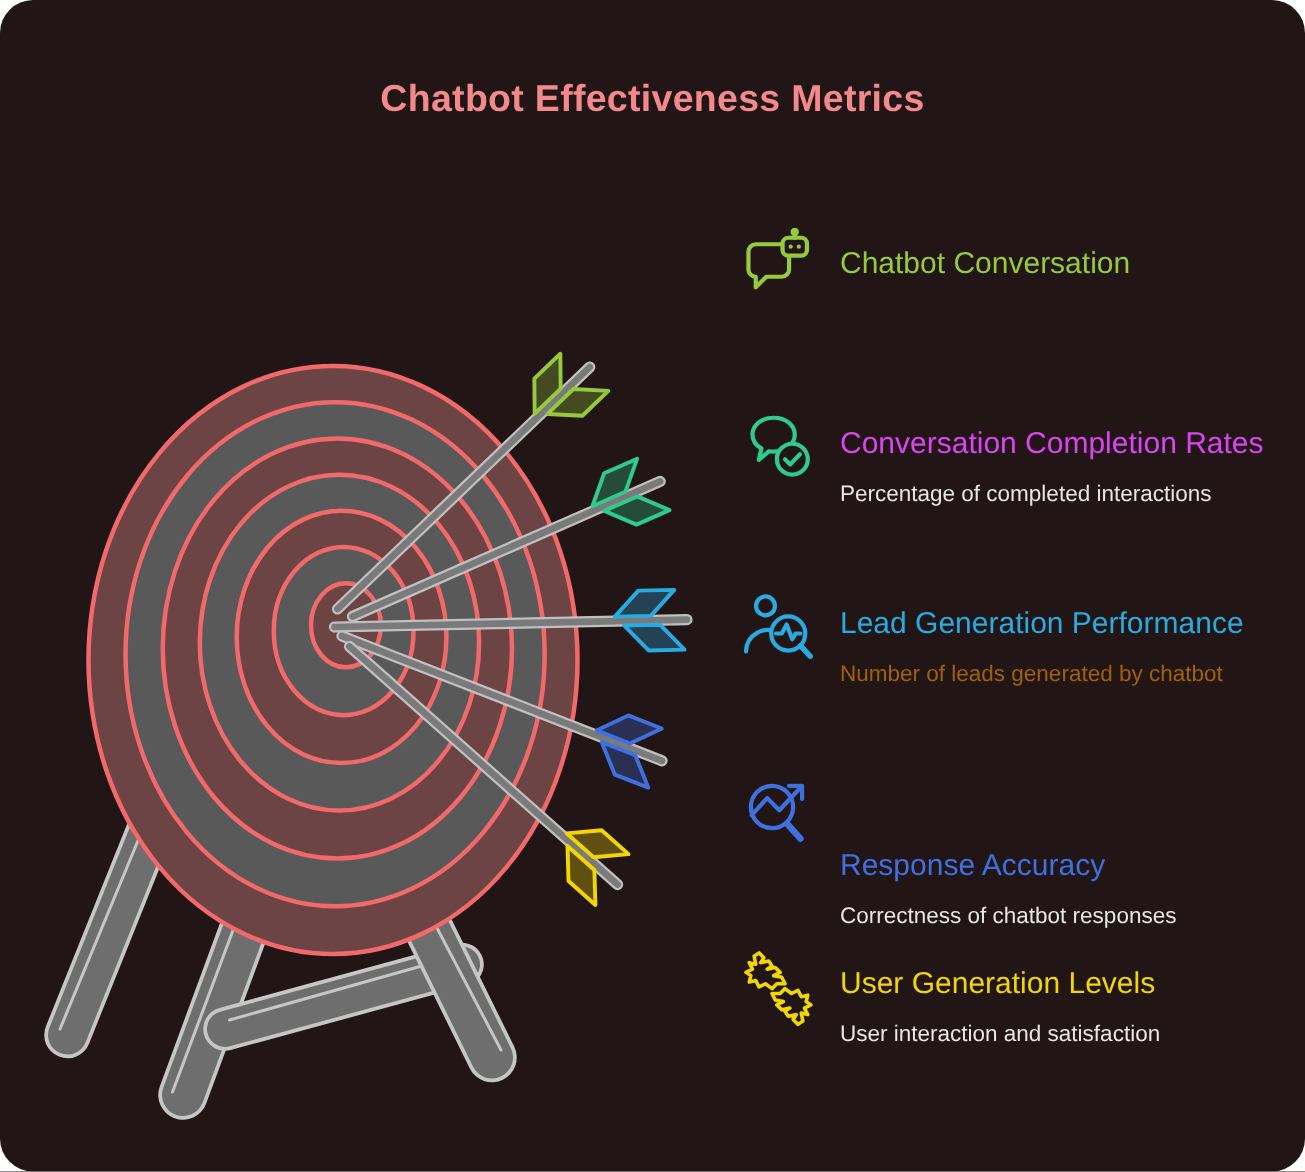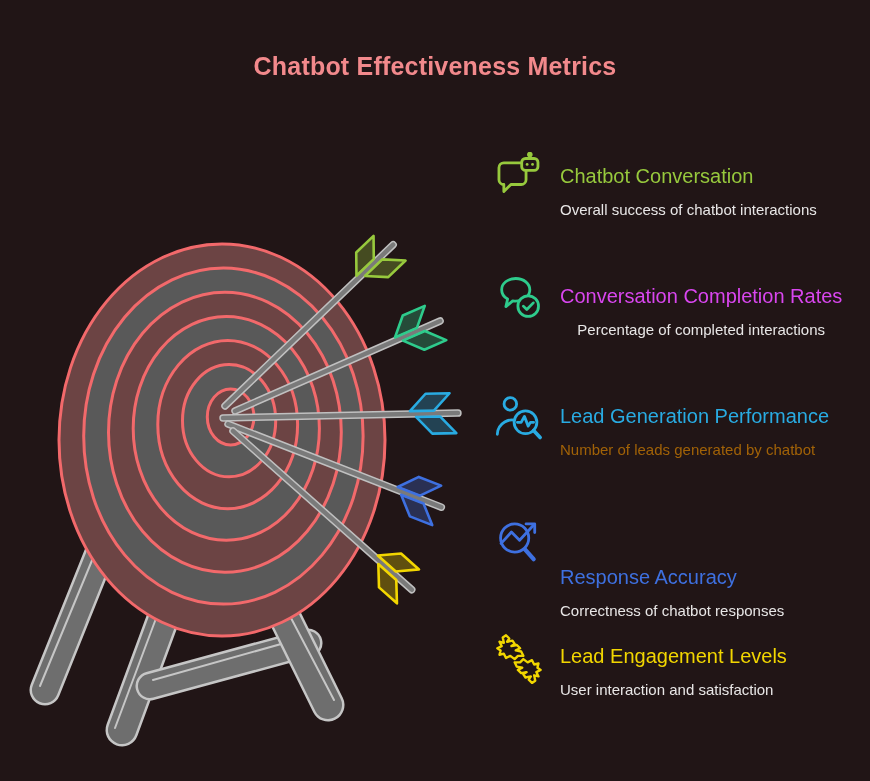--- a/index.html
+++ b/index.html
@@ -51,21 +51,21 @@
     margin-top:13px;
     font-size:15px;
     font-weight:400;
     line-height:18px;
     white-space:nowrap;
   }
 </style>
 </head>
 <body>
 
-<div class="canvas" style="background-color: rgb(33, 21, 22);">
+<div class="canvas" style="background-color: rgb(33, 21, 22); border-radius: 22px;">
 
   <h1 class="page-title" style="color: rgb(242, 137, 140);">Chatbot Effectiveness Metrics</h1>
 
   <svg class="illustration" width="460" height="530" viewBox="0 0 460 530" fill="none">
 
     <g stroke-linecap="round">
       <line x1="80" y1="325" x2="25" y2="462" stroke-width="31" stroke="#C6C6C6"></line>
       <line x1="80" y1="325" x2="25" y2="462" stroke-width="26" stroke="#6E6E6E"></line>
       <line x1="73" y1="330" x2="20" y2="458" stroke-width="2" stroke="#C6C6C6"></line>
 
@@ -149,35 +149,34 @@
           <path d="M10 10 h16 a4.5 4.5 0 0 1 4.5 4.5 v11 a4.5 4.5 0 0 1 -4.5 4.5 h-9.5 l-6.5 6.5 v-6.5 a4.5 4.5 0 0 1 -4.5 -4.5 v-11 a4.5 4.5 0 0 1 4.5 -4.5 z"></path>
           <rect x="26.5" y="6" width="15" height="11" rx="3.5" fill="#211516"></rect>
           <circle cx="31.5" cy="11.5" r="1.3" fill="currentColor" stroke="none"></circle>
           <circle cx="36.5" cy="11.5" r="1.3" fill="currentColor" stroke="none"></circle>
           <line x1="34" y1="6" x2="34" y2="3.8"></line>
           <circle cx="34" cy="2.4" r="1.3"></circle>
         </svg>
       </div>
       <div class="texts">
         <div class="label" style="color: rgb(151, 201, 61);">Chatbot Conversation</div>
-        <div class="desc" style="color: rgb(232, 230, 230);">Overall success of chatbot interactions</div>
       </div>
     </div>
 
     <div class="metric">
       <div class="icon" style="color: rgb(46, 203, 140);">
         <svg viewBox="0 0 48 48" fill="none" stroke="currentColor" stroke-width="2.6" stroke-linecap="round" stroke-linejoin="round">
           <path d="M21 6 c-7.5 0 -13 4.6 -13 10.3 c0 3.6 2.2 6.8 5.5 8.6 l-1.6 7.1 l6.3 -5.4 c0.9 0.1 1.8 0.2 2.8 0.2 c7.5 0 13 -4.6 13 -10.4 c0 -5.7 -5.5 -10.4 -13 -10.4 z"></path>
           <circle cx="32.5" cy="31.5" r="9.5" fill="#211516"></circle>
           <path d="M28 31.5 l3.2 3.2 l6 -6.2"></path>
         </svg>
       </div>
       <div class="texts">
         <div class="label" style="color: #d946ef;">Conversation Completion Rates</div>
-        <div class="desc" style="color: rgb(232, 230, 230); text-align: center;">Percentage of completed interactions</div>
+        <div class="desc" style="color: rgb(232, 230, 230);">Percentage of completed interactions</div>
       </div>
     </div>
 
     <div class="metric">
       <div class="icon" style="color: rgb(41, 171, 226);">
         <svg viewBox="0 0 48 48" fill="none" stroke="currentColor" stroke-width="2.6" stroke-linecap="round" stroke-linejoin="round">
           <circle cx="16" cy="11" r="5.8"></circle>
           <path d="M4 39 a13.5 13.5 0 0 1 20 -11.5"></path>
           <circle cx="30" cy="28" r="10.5" fill="#211516"></circle>
           <path d="M22.5 28 h3.5 l3 -5.5 l3.5 9 l2 -3.5 h3"></path>
@@ -206,19 +205,19 @@
     </div>
 
     <div class="metric">
       <div class="icon" style="color: rgb(242, 214, 0);">
         <svg viewBox="0 0 48 48" fill="none" stroke="currentColor" stroke-width="2.2" stroke-linecap="round" stroke-linejoin="round">
           <path d="M12 3 L15 6 L13 9 L18 8 L20 11 L17 13 L22 12 L25 15 L21 17 L26 18 L28 22 L23 22 L20 25 L16 22 L12 24 L10 20 L6 21 L7 17 L4 15 L8 13 L6 9 L10 10 L9 5 Z"></path>
           <path transform="translate(48 50) rotate(180)" d="M12 3 L15 6 L13 9 L18 8 L20 11 L17 13 L22 12 L25 15 L21 17 L26 18 L28 22 L23 22 L20 25 L16 22 L12 24 L10 20 L6 21 L7 17 L4 15 L8 13 L6 9 L10 10 L9 5 Z"></path>
         </svg>
       </div>
       <div class="texts">
-        <div class="label" style="color: rgb(242, 214, 0);">Lead Engagement Levels</div>
+        <div class="label" style="color: rgb(242, 214, 0);">User Generation Levels</div>
         <div class="desc" style="color: rgb(232, 230, 230);">User interaction and satisfaction</div>
       </div>
     </div>
 
   </div>
 </div>
 
 </body></html>

